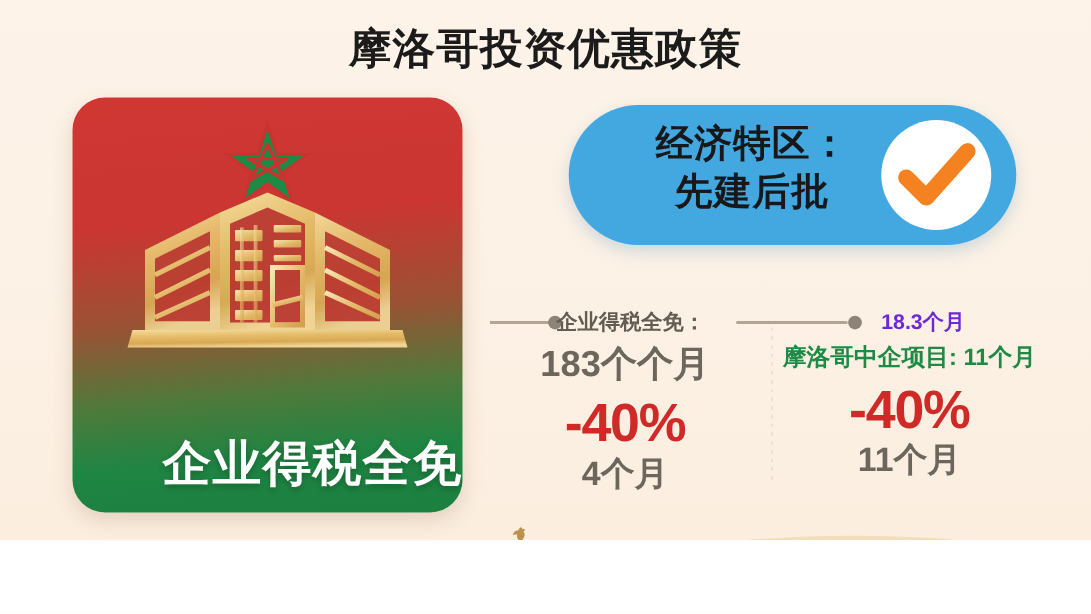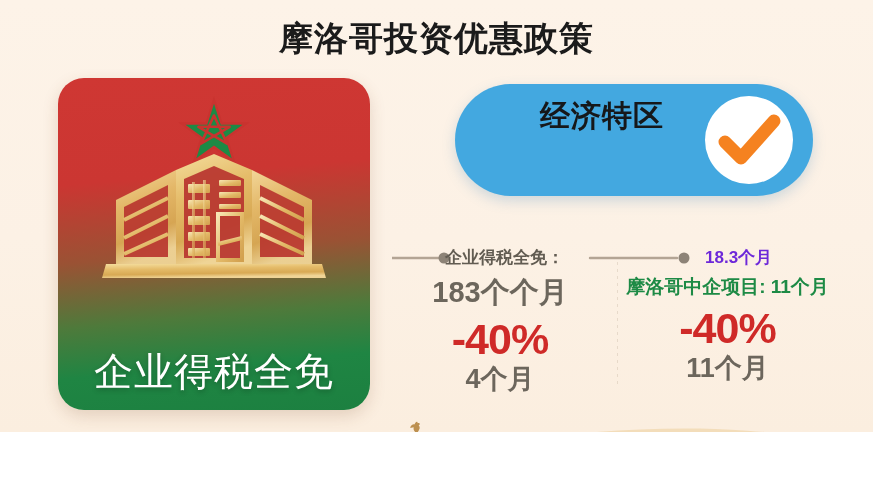--- a/index.html
+++ b/index.html
@@ -82,23 +82,24 @@
     text-shadow: 0 2px 5px rgba(0, 0, 0, .25);
   }
   .card-line1 {
     font-size: 38px;
     font-weight: bold;
     line-height: 1.12;
     letter-spacing: 0px;
   }
   .card-line2 {
     font-size: 39px;
-    font-weight: normal;
+    font-weight: bold;
     line-height: 1.12;
     letter-spacing: 1px;
+    text-align: right;
   }
 
   
   .pill {
     position: absolute;
     left: 455px;
     top: 84px;
     width: 358px;
     height: 112px;
     border-radius: 56px;
@@ -370,21 +371,22 @@
       </svg>
     </div>
 
     <div class="card-text">
       <div class="card-line2">企业得税全免</div>
     </div>
   </div>
 
   <div class="pill">
     <div class="pill-text">
-      <div>经济特区</div>
+      <div>经济特区：</div>
+      <div>先建后批</div>
     </div>
     <div class="pill-check">
       <svg viewBox="0 0 88 88">
         <path d="M20,46 L36,62 L69,25" fill="none" stroke="#f58220" stroke-width="13" stroke-linecap="round" stroke-linejoin="round"></path>
       </svg>
     </div>
   </div>
 
   <div class="timeline">
     <svg viewBox="0 0 470 26">

